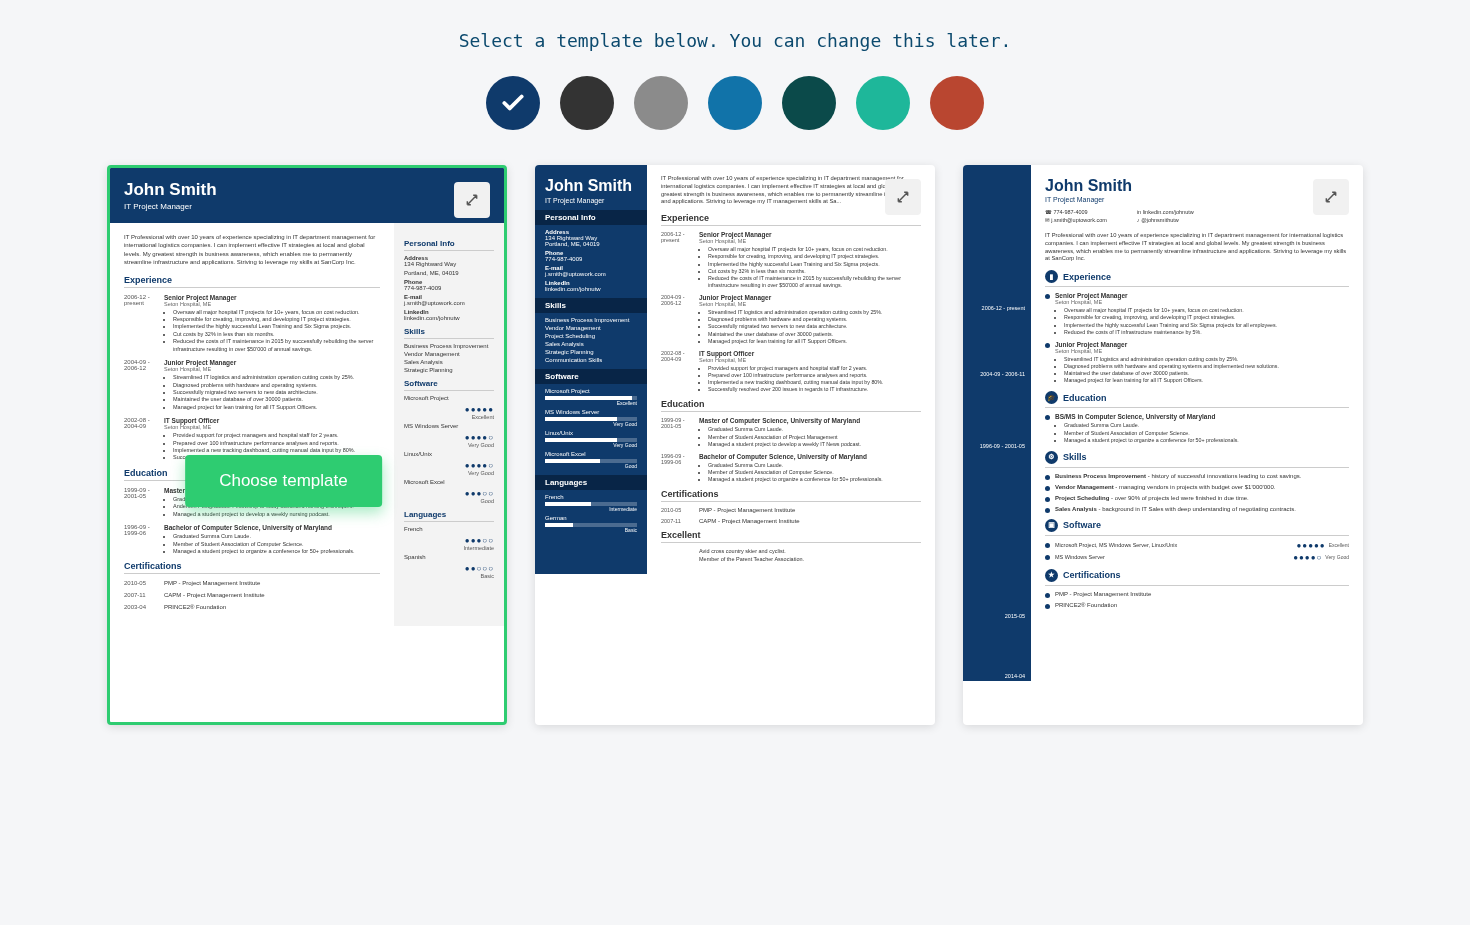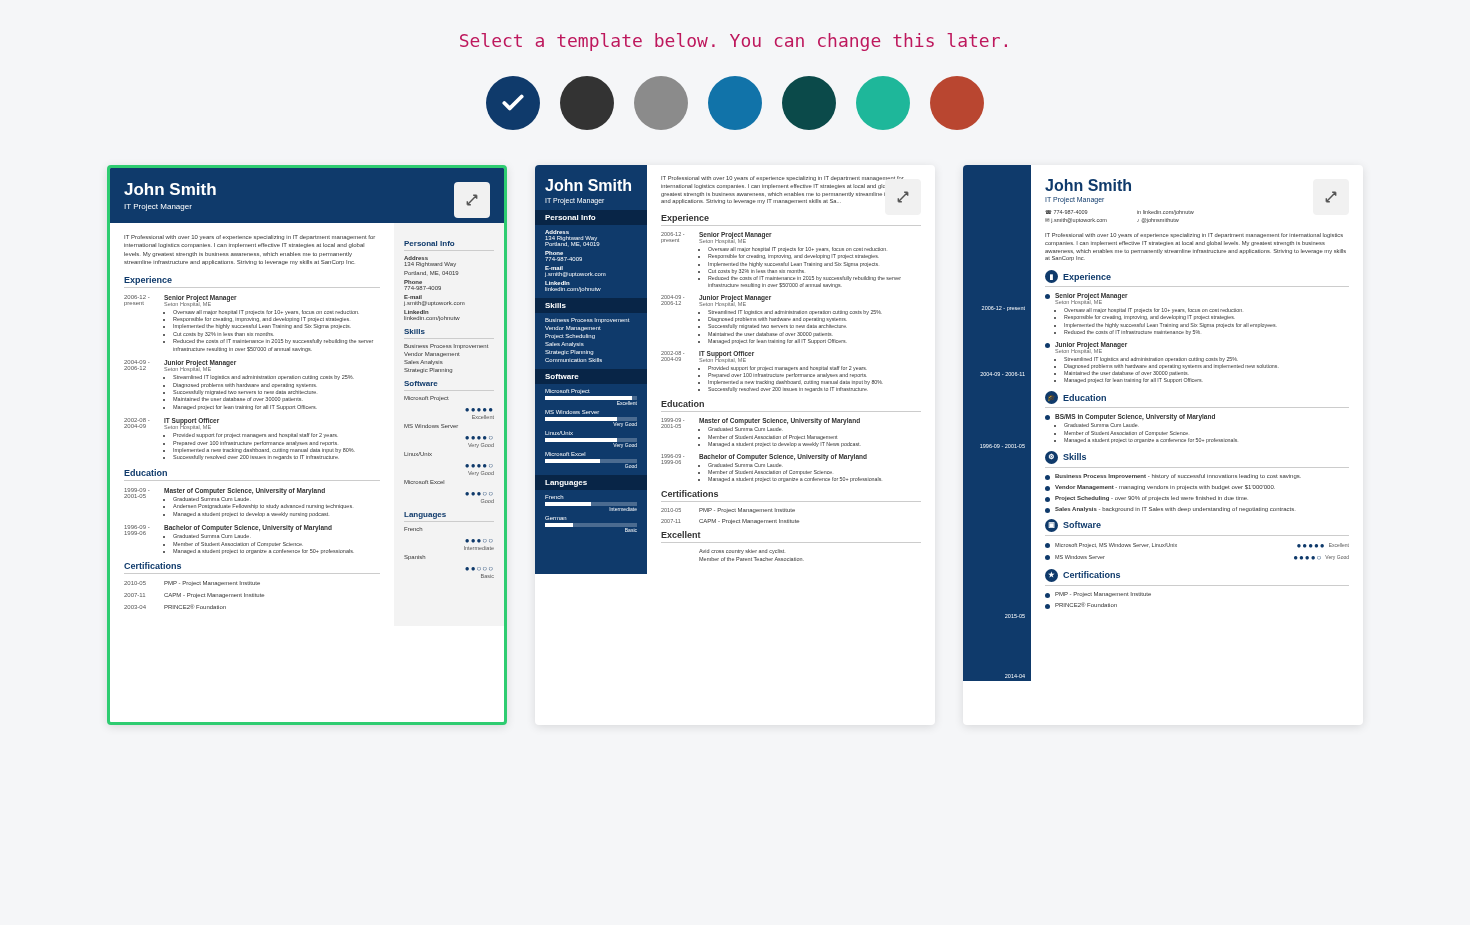--- a/index.html
+++ b/index.html
@@ -1,19 +1,19 @@
 <!DOCTYPE html>
 <html><head>
 <meta charset="utf-8">
 <style>
 * { margin: 0; padding: 0; box-sizing: border-box; }
 body { font-family: -apple-system, BlinkMacSystemFont, 'Segoe UI', Arial, sans-serif; background: #f5f6f8; padding: 30px 20px; }
 .header { text-align: center; margin-bottom: 25px; }
 .title { font-size: 40px; font-weight: 700; color: #2d3a4a; margin-bottom: 10px; }
-.subtitle { font-size: 18px; color: #be185d; font-family: monospace; }
+.subtitle { font-size: 18px; color: #0c4a6e; font-family: monospace; }
 .colors { display: flex; justify-content: center; gap: 20px; margin-bottom: 35px; }
 .color-swatch { width: 54px; height: 54px; border-radius: 50%; cursor: pointer; display: flex; align-items: center; justify-content: center; }
 .color-swatch.selected svg { display: block; }
 .color-swatch svg { display: none; }
 .templates { display: flex; justify-content: center; gap: 28px; }
 .template-card { width: 400px; height: 560px; background: white; border-radius: 4px; box-shadow: 0 2px 10px rgba(0,0,0,0.12); position: relative; overflow: hidden; cursor: pointer; }
 .template-card.selected { border: 3px solid #2ecc71; }
 .expand-btn { position: absolute; top: 14px; right: 14px; width: 36px; height: 36px; background: #f1f1f1; border-radius: 4px; display: flex; align-items: center; justify-content: center; z-index: 5; cursor: pointer; }
 .choose-btn { position: absolute; left: 50%; bottom: 215px; transform: translateX(-62%); background: #2ecc71; color: white; padding: 16px 34px; border-radius: 4px; font-size: 17px; font-weight: 500; box-shadow: 0 6px 14px rgba(46,204,113,0.4); z-index: 10; cursor: pointer; }
 
@@ -111,20 +111,21 @@
   </div>
 
 <div class="templates">
 
   <div class="template-card selected">
     <div class="expand-btn">
       <svg width="14" height="14" viewBox="0 0 24 24" fill="none" stroke="#555" stroke-width="2.5">
           <path d="M4 20 L12 12 M4 20 L4 14 M4 20 L10 20 M20 4 L12 12 M20 4 L20 10 M20 4 L14 4"></path>
         </svg>
     </div>
+    <div class="choose-btn">Choose template</div>
     <div class="t1">
       <div class="t1-head">
         <div class="t1-name">John Smith</div>
         <div class="t1-role">IT Project Manager</div>
       </div>
       <div class="t1-body">
         <div class="t1-main">
           <div class="t1-summary">IT Professional with over 10 years of experience specializing in IT department management for international logistics companies. I can implement effective IT strategies at local and global levels. My greatest strength is business awareness, which enables me to permanently streamline infrastructure and applications. Striving to leverage my skills at SanCorp Inc.</div>
           <div class="t1-sechead">Experience</div>
           <div id="t1-exp">

